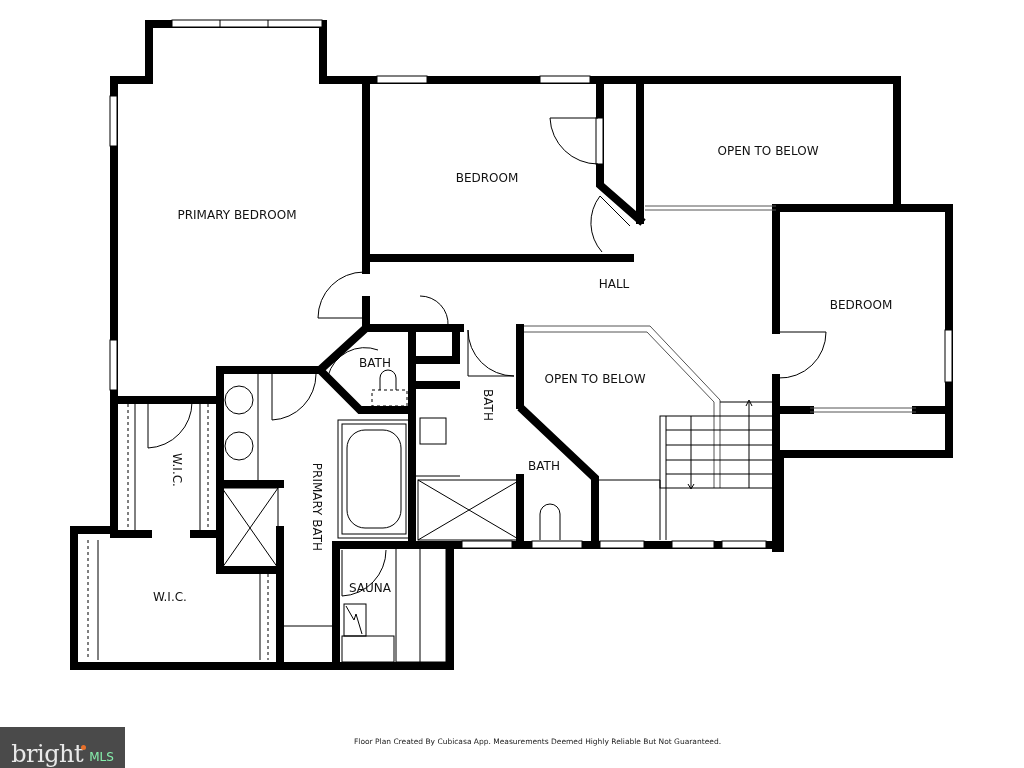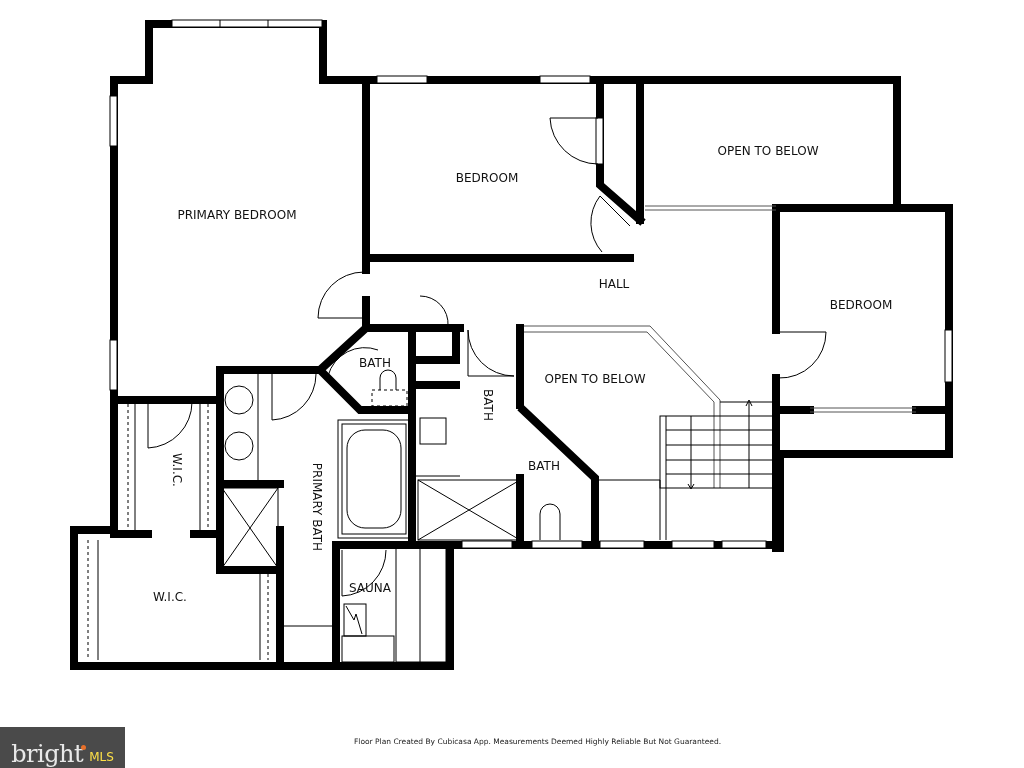--- a/index.html
+++ b/index.html
@@ -7,21 +7,21 @@
     #plan { position:absolute; left:0; top:0; width:1024px; height:768px; }
     .wall { fill:none; stroke:#000; stroke-width:8; stroke-linecap:square; stroke-linejoin:miter; }
     .thin { fill:none; stroke:#000; stroke-width:1; }
     .thin2 { fill:none; stroke:#555; stroke-width:1; }
     .dash { fill:none; stroke:#000; stroke-width:1; stroke-dasharray:3 3; }
     .win { fill:#fff; stroke:#000; stroke-width:1; }
     .lbl { font-family:"DejaVu Sans", sans-serif; font-size:12px; fill:#111; }
     .brand { position:absolute; left:0; top:727px; width:125px; height:53px; background:#4a4a4a; display:flex; align-items:center; justify-content:center; }
     .brand-name { color:#e8e8e8; font-family:"DejaVu Serif", serif; font-size:24px; letter-spacing:-0.5px; }
     .brand-dot { display:inline-block; width:5px; height:5px; background:#e8702a; border-radius:50%; margin:0 1px 12px -2px; }
-    .brand-mls { color:#fde047; font-family:"DejaVu Sans", sans-serif; font-size:12px; margin-left:2px; margin-top:6px; }
+    .brand-mls { color:#86efac; font-family:"DejaVu Sans", sans-serif; font-size:12px; margin-left:2px; margin-top:6px; }
     .disclaimer { position:absolute; left:324px; top:737px; font-family:"DejaVu Sans", sans-serif; font-size:7.5px; color:#222; white-space:nowrap;padding-left:30px; }
   </style>
 </head>
 <body>
 
 <svg id="plan" viewBox="0 0 1024 768" xmlns="http://www.w3.org/2000/svg">
 
   <g>
 
     <polyline class="wall" points="149,80 149,24 323,24 323,80 897,80 897,208"></polyline>

